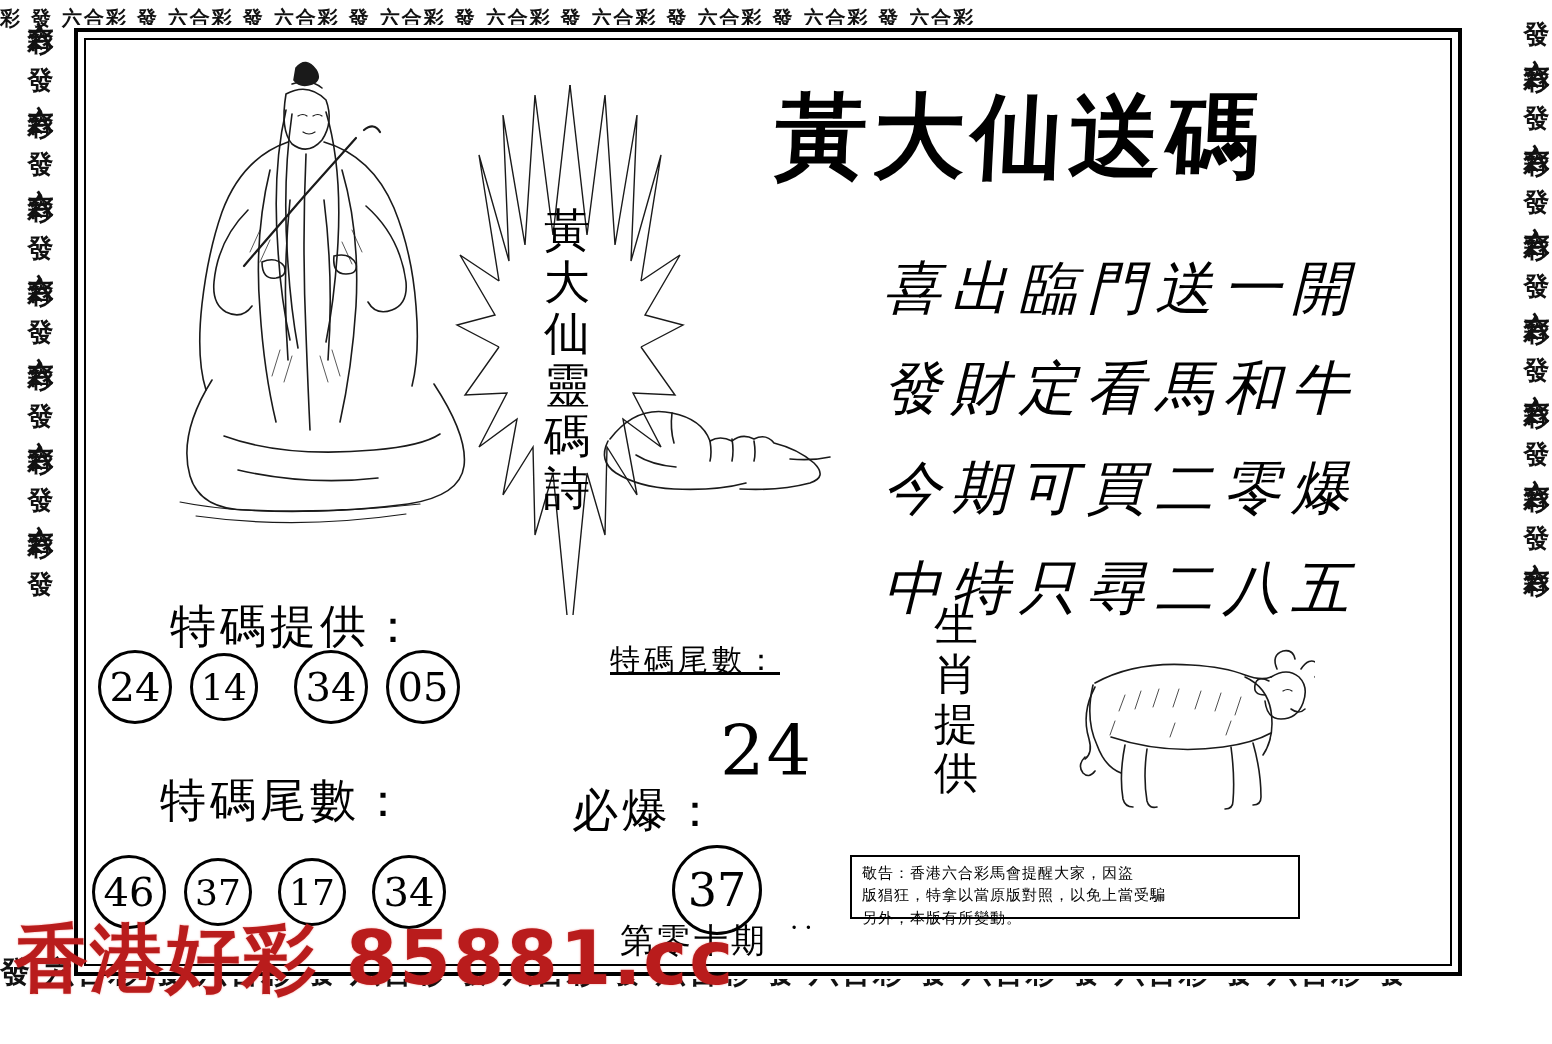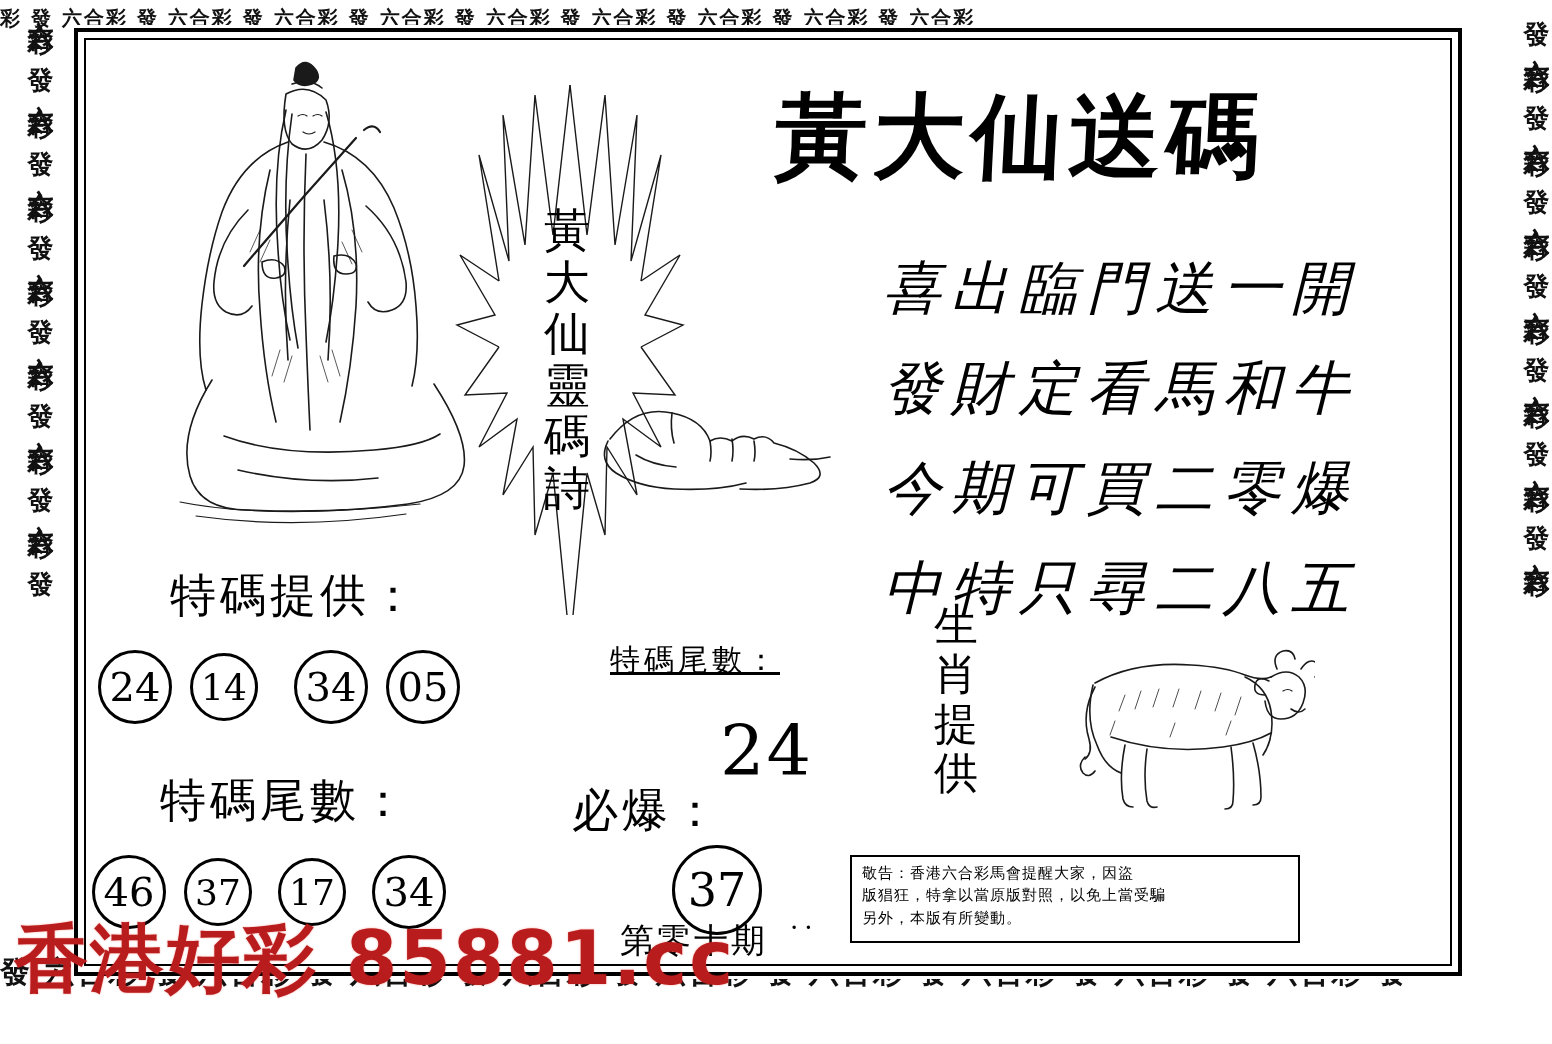--- a/index.html
+++ b/index.html
@@ -126,21 +126,21 @@
   }
 
   
   .group-label {
     position:absolute;
     font-size:46px;
     letter-spacing:4px;
     color:#000;
     white-space:nowrap;
   }
-  .lbl-special { left:170px; top:565px; }
+  .lbl-special { left:170px; top:596px; }
   .lbl-plain   { left:160px; top:770px; }
 
   .ball-row {
     position:absolute;
     display:flex;
     align-items:center;
   }
   .row-special { left:98px; top:650px; }
   .row-plain   { left:92px; top:855px; }
 
@@ -214,21 +214,21 @@
     font-size:44px;
     line-height:1.12;
     text-align:center;
   }
   .zodiac span { display:block; }
 
   
   .notice {
     position:absolute;
     left:850px; top:855px;
-    width:450px; height:88px;
+    width:450px; height:64px;
     border:2px solid #000;
     padding:6px 10px;
     box-sizing:border-box;
   }
   .notice p {
     margin:0 0 2px 0;
     font-size:15px;
     line-height:1.35;
     letter-spacing:1px;
     color:#000;

